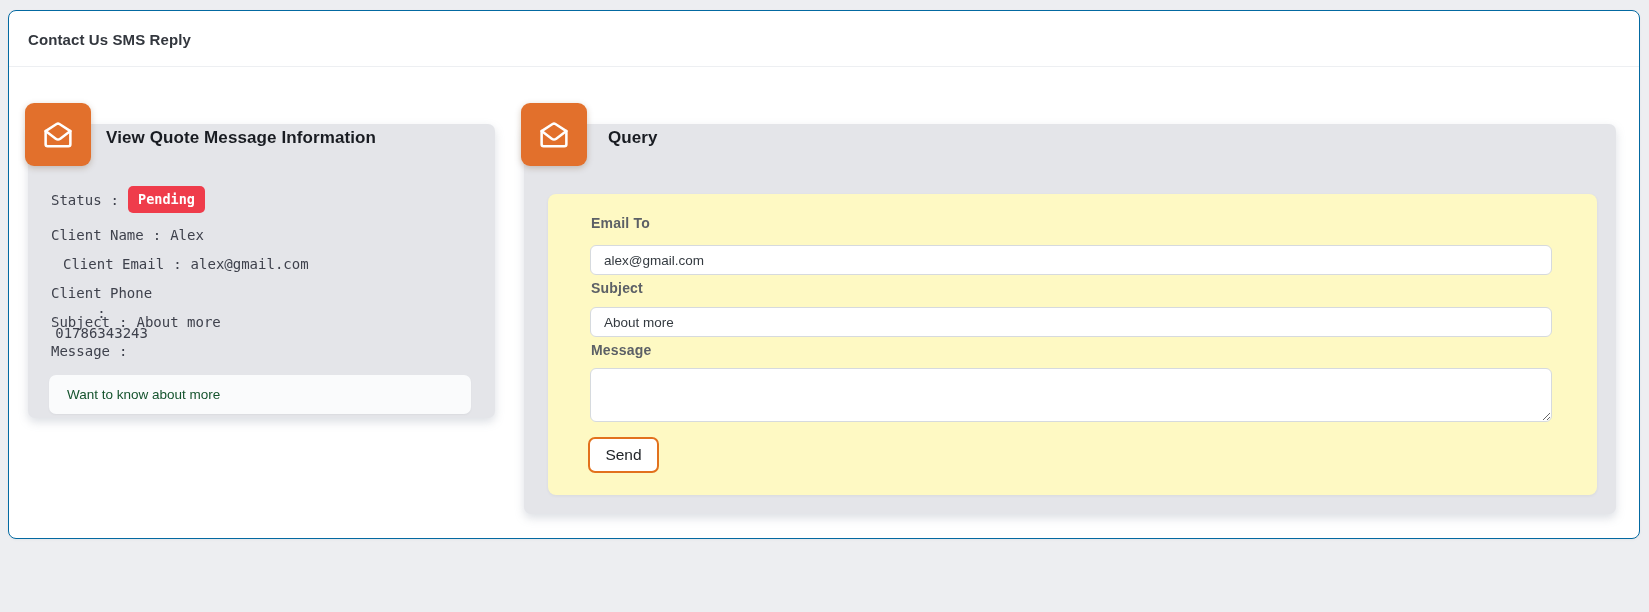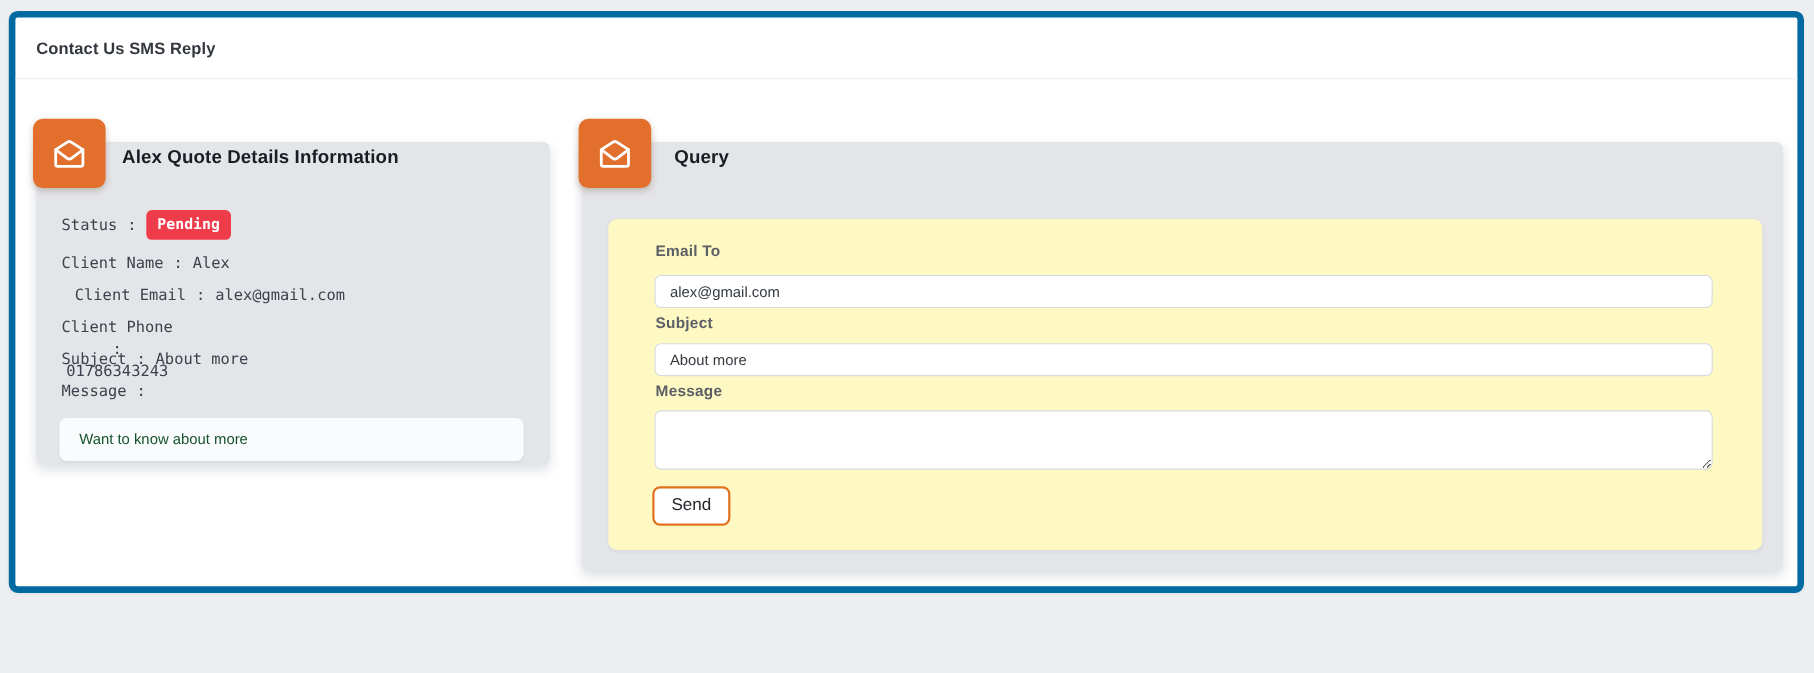--- a/index.html
+++ b/index.html
@@ -7,21 +7,21 @@
   body {
     position: relative;
     background: #edeef1;
     font-family: "Liberation Sans", sans-serif;
     overflow: hidden;
   }
   .card {
     position: absolute; left: 8px; top: 10px;
     width: 1632px; height: 529px;
     background: #ffffff;
-    border: 6px solid #0369a1;
+    border: 1px solid #0369a1;
     border-radius: 8px;
     box-shadow: 0 1px 3px rgba(30,40,60,0.04);
   }
   .card-header {
     position: absolute; left: 0; top: 0;
     width: 100%; height: 56px;
     border-bottom: 1px solid #edeff2;
   }
   .card-header-title {
     position: absolute; left: 19px; top: 20px;
@@ -139,21 +139,21 @@
     <div class="card-header-title">Contact Us SMS Reply</div>
   </div>
 
   <div class="panel panel-quote">
     <div class="panel-icon">
       <svg width="36" height="36" viewBox="0 0 64 64">
         <path d="M10 25 L29.5 12.5 Q32 11 34.5 12.5 L54 25 L54 48.5 Q54 52 50.5 52 L13.5 52 Q10 52 10 48.5 Z" fill="none" stroke="#ffffff" stroke-width="4.5" stroke-linejoin="round"></path>
         <path d="M10 25 L28 38.5 Q32 41.5 36 38.5 L54 25" fill="none" stroke="#ffffff" stroke-width="4.5" stroke-linejoin="round" stroke-linecap="round"></path>
       </svg>
     </div>
-    <div class="panel-title">Alex Quote Details Information</div>
+    <div class="panel-title">View Quote Message Information</div>
 
     <div class="detail-row" style="top:62px;">
       <span>Status</span><span class="sep">:</span><span class="badge-danger">Pending</span>
     </div>
     <div class="detail-row" style="top:101px;">
       <span>Client Name</span><span class="sep">:</span><span>Alex</span>
     </div>
     <div class="detail-row" style="top:130px;margin-left:12px;">
       <span>Client Email</span><span class="sep">:</span><span>alex@gmail.com</span>
     </div>

